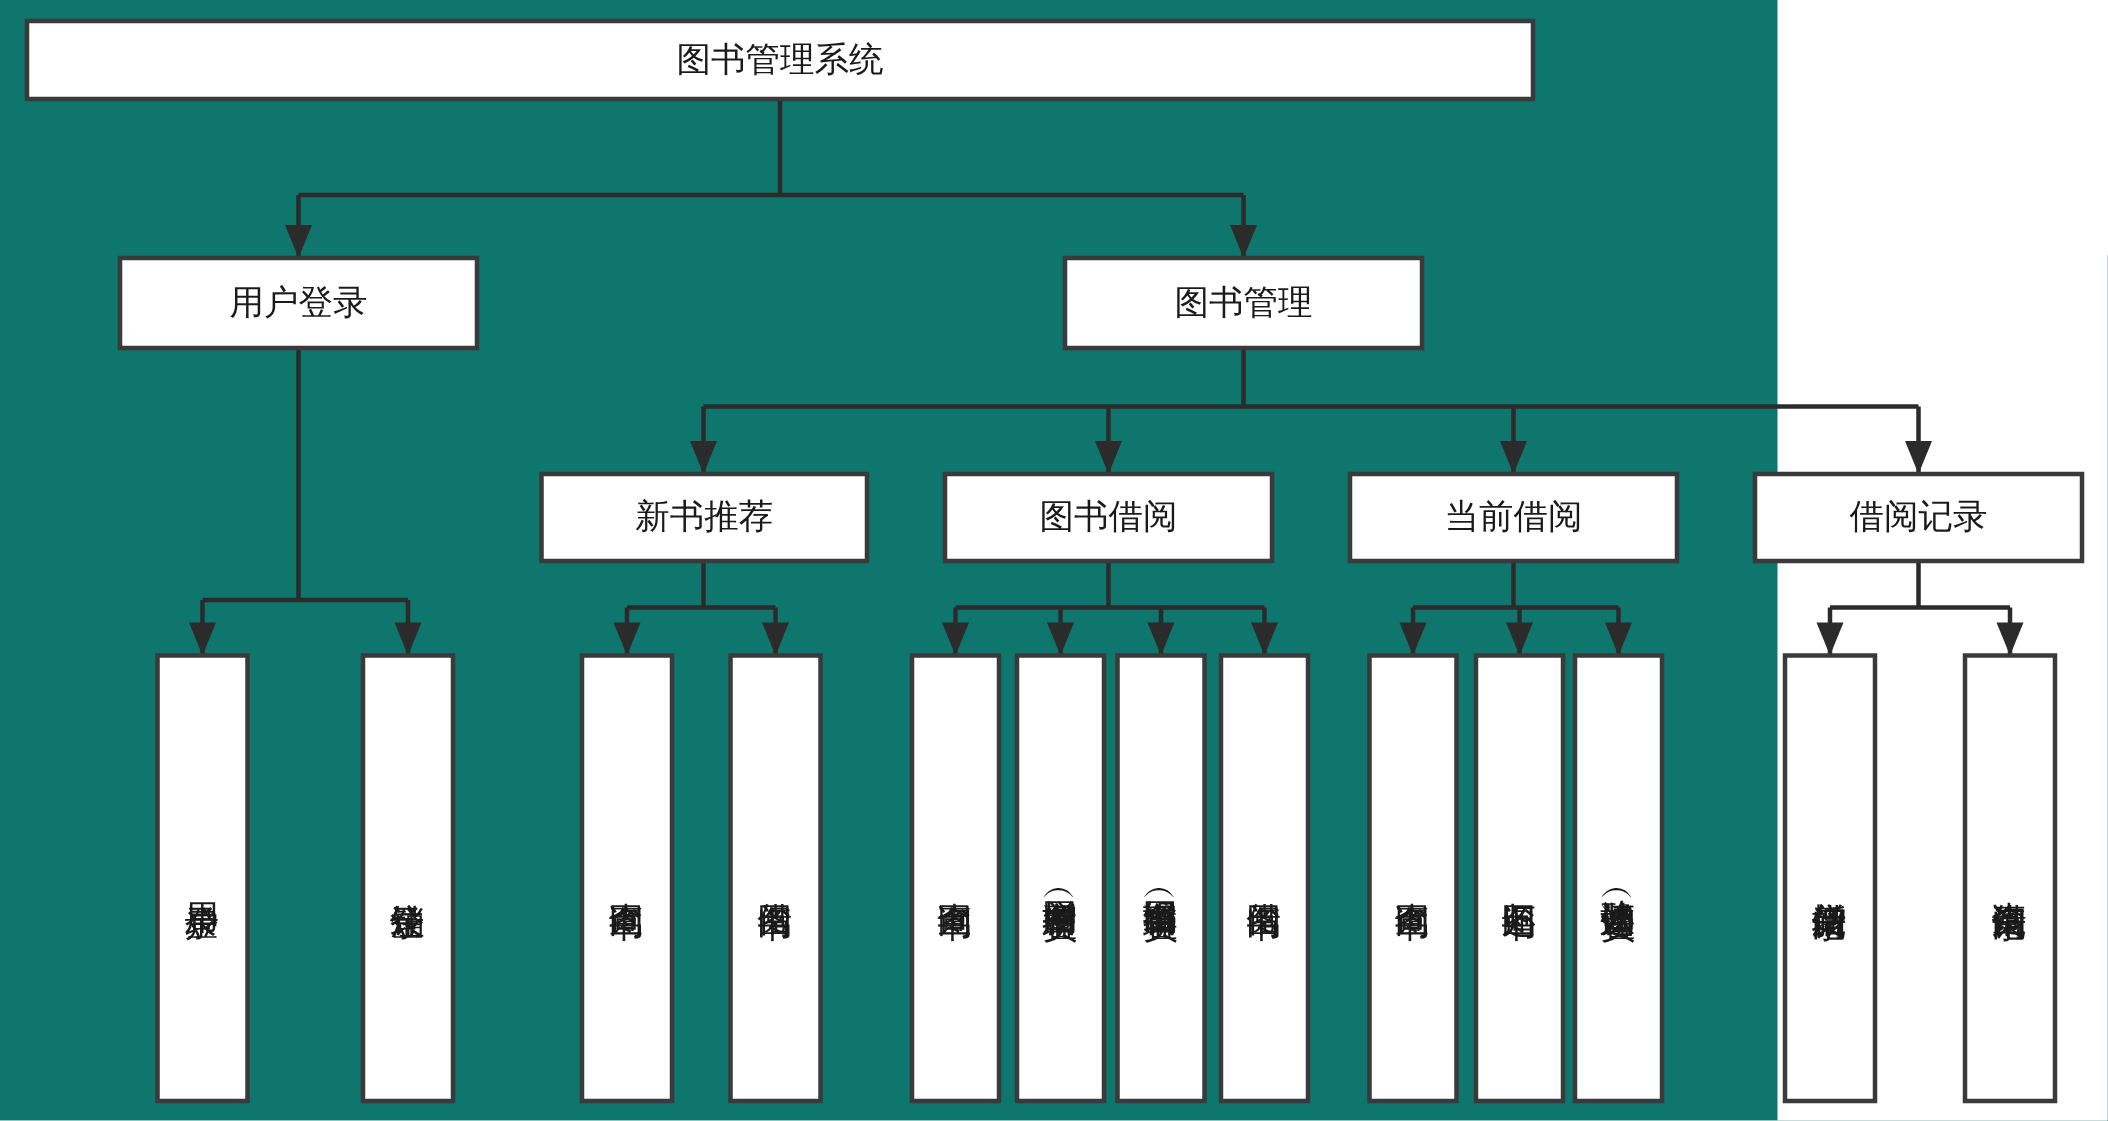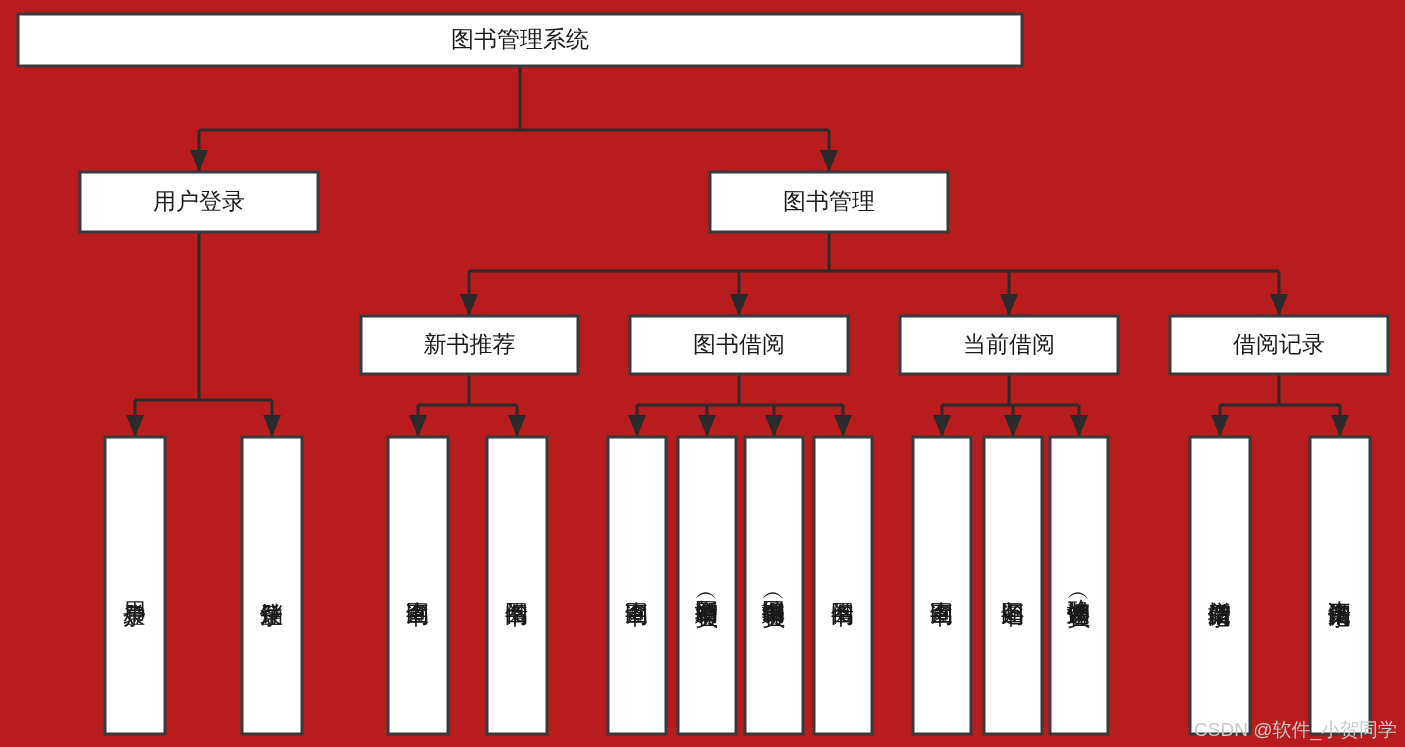--- a/index.html
+++ b/index.html
@@ -8,23 +8,23 @@
     background: #ffffff;
   }
   body {
     width: 1405px;
     height: 747px;
     font-family: "Liberation Sans", "DejaVu Sans", sans-serif;
     overflow: hidden;
   }
   #diagram-root {
     position: relative;
-    width: 1405px;
+    width: 1185px;
     height: 747px;
-    background: #b91c1c;
+    background: #0f766e;
   }
   svg.flow-canvas {
     position: absolute;
     left: 0;
     top: 0;
     width: 1405px;
     height: 747px;
     display: block;
   }
   .node-rect {
@@ -219,15 +219,14 @@
           <rect x="1190" y="437" width="60" height="297" class="node-rect"></rect>
           <text x="1220" y="585.5" class="node-label-vertical">新增借阅记录</text>
         </g>
         <g>
           <rect x="1310" y="437" width="60" height="297" class="node-rect"></rect>
           <text x="1340" y="585.5" class="node-label-vertical">查询借阅记录</text>
         </g>
       </g>
   </svg>
 
-  <div class="watermark">CSDN @软件_小贺同学</div>
 
 </div>
 
 </body></html>

